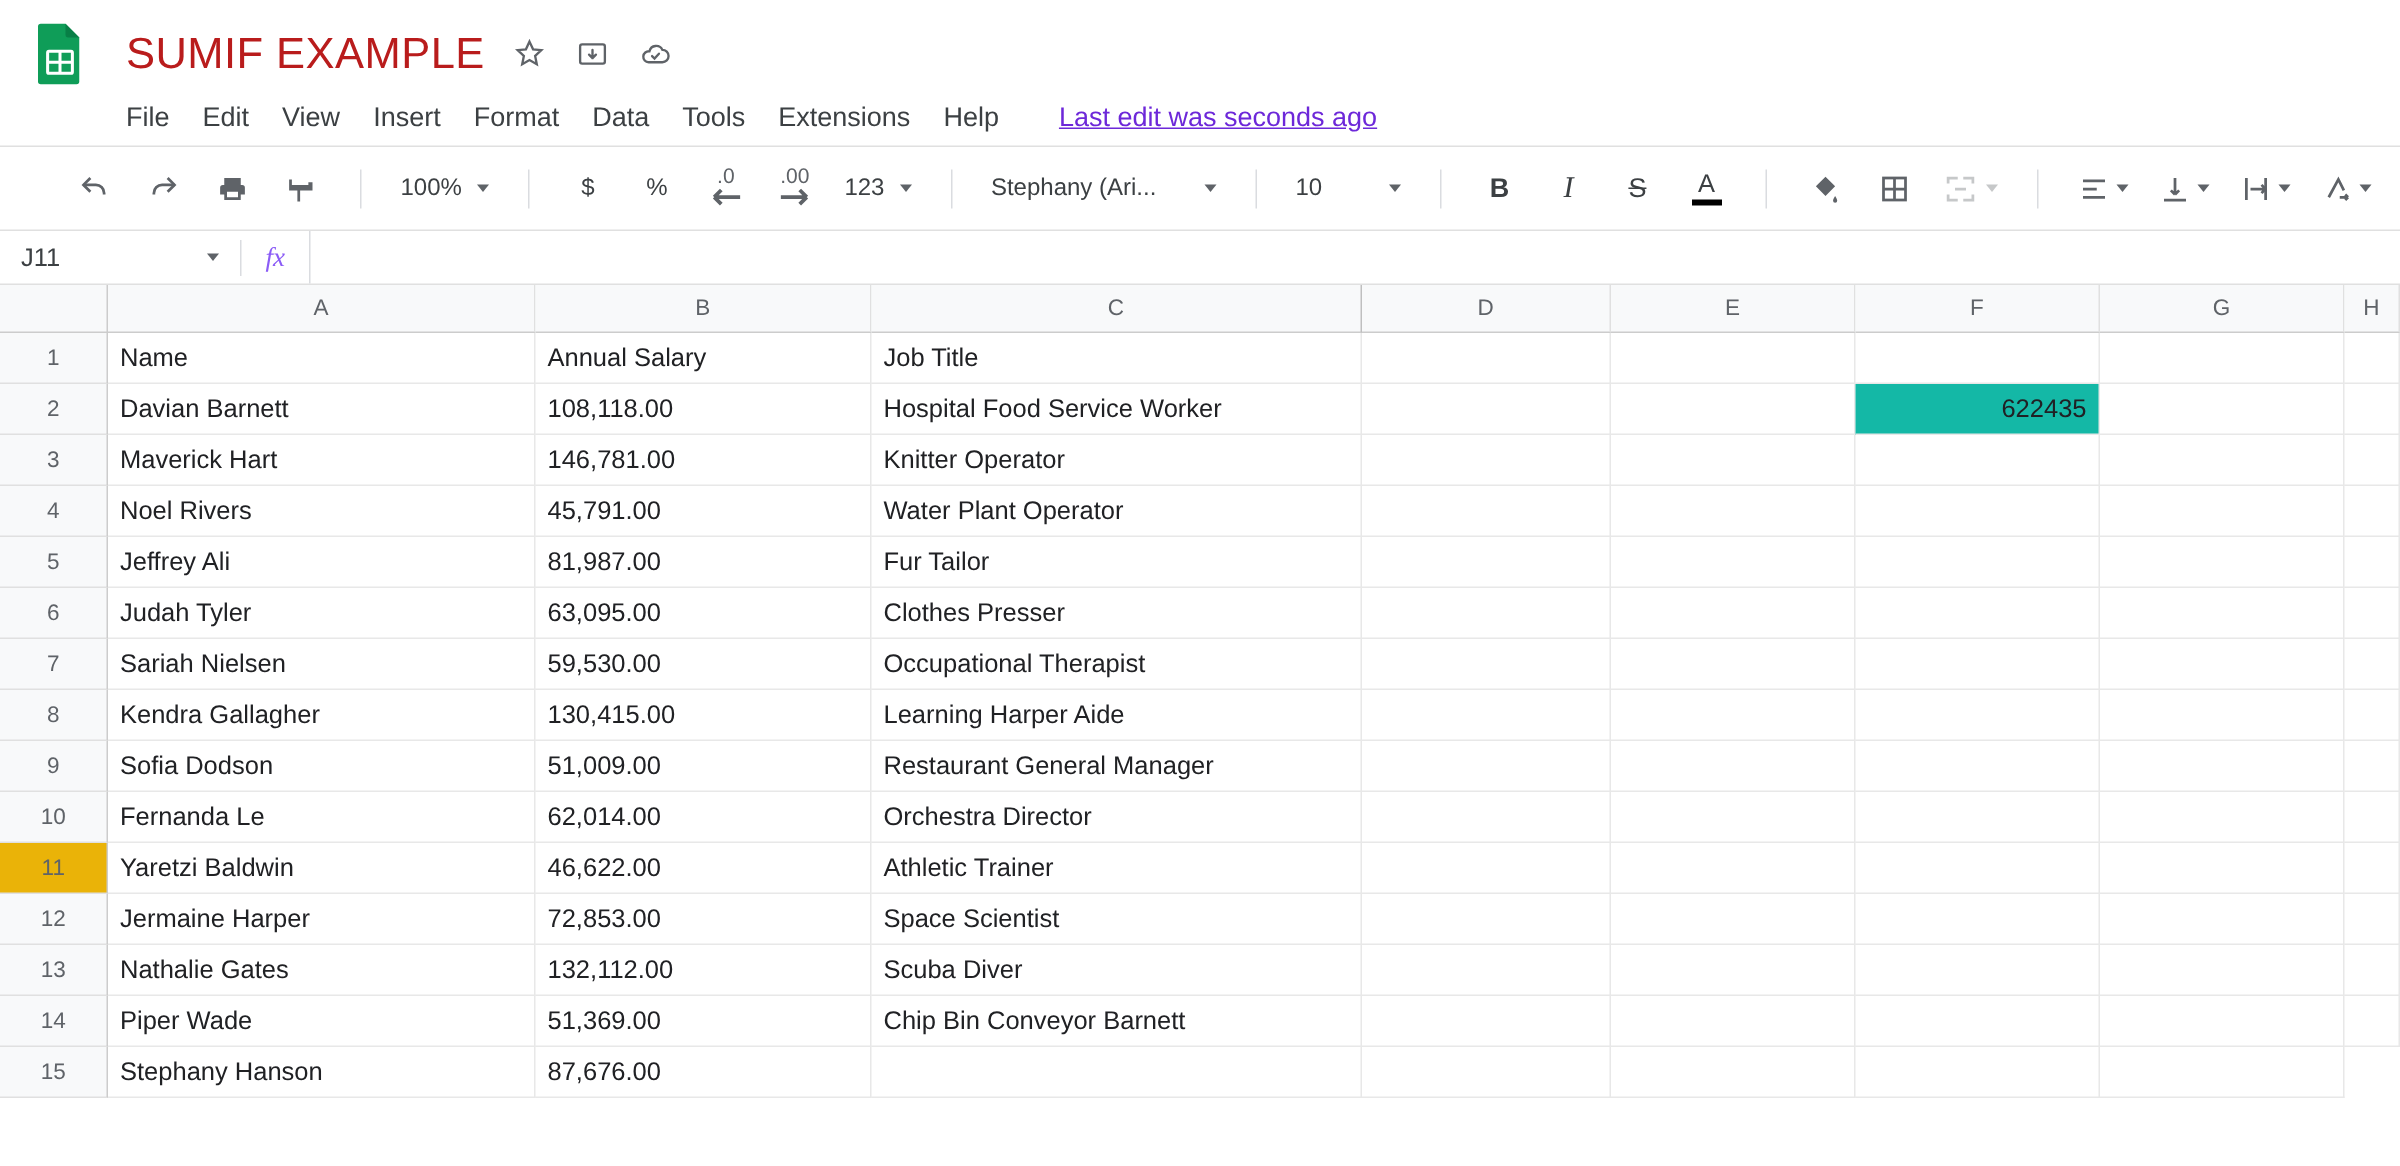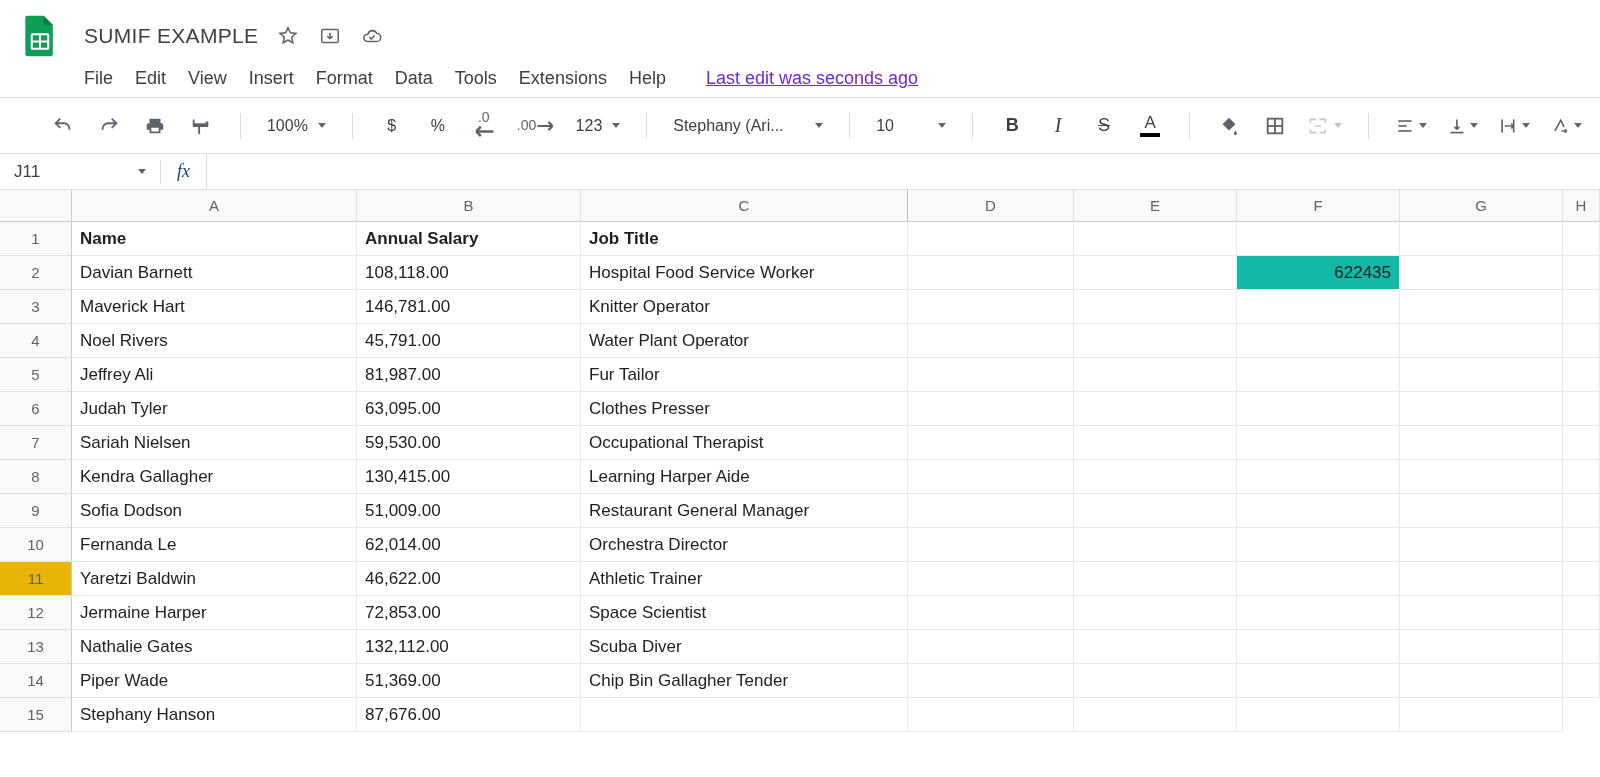--- a/index.html
+++ b/index.html
@@ -5,21 +5,21 @@
   * { box-sizing: border-box; }
   html, body { margin:0; padding:0; font-family: Arial, "Helvetica Neue", sans-serif; font-size:14px; color:#202124; background:#fff; }
   .app { width:1600px; height:777px; overflow:hidden; position:relative; }
 
   
   .titlebar { display:flex; align-items:center; padding:8px 16px 0 16px; height:64px; }
   .doc-logo { width:48px; height:48px; margin-right:20px; display:flex; align-items:center; justify-content:center; }
   .doc-logo svg { width:44px; height:44px; }
   .title-block { display:flex; flex-direction:column; }
   .title-row { display:flex; align-items:center; gap:18px; }
-  .doc-title { font-size:21px; letter-spacing:0.3px; color:#404040; }
+  .doc-title { font-size:29px; letter-spacing:0.3px; color:#b91c1c; }
   .title-icon { color:#5f6368; display:flex; align-items:center; justify-content:center; width:24px; height:24px; }
   .title-icon svg { width:22px; height:22px; }
 
   
   .menubar { display:flex; align-items:flex-start; gap:22px; padding:4px 0 8px 84px; border-bottom:1px solid #e0e0e0; font-size:18px; color:#3c4043;}
   .menu-item { cursor:pointer; }
   .last-edit { color:#6d28d9; text-decoration:underline; margin-left:18px; font-size:18px; }
 
   
   .toolbar { display:flex; align-items:center; gap:20px; padding:10px 18px 10px 50px; border-bottom:1px solid #e0e0e0; color:#5f6368; height:56px; }
@@ -28,34 +28,34 @@
   .tool-sep { width:1px; height:26px; background:#dadce0; margin:0 6px; }
   .tool-text { font-size:16px; color:#3c4043; display:flex; align-items:center; gap:6px; }
   .dropdown-caret { border-top:5px solid #5f6368; border-left:4px solid transparent; border-right:4px solid transparent; width:0; height:0; display:inline-block; margin-left:4px; }
   .disabled { opacity:0.35; }
 
   
   .formulabar { display:flex; align-items:center; border-bottom:1px solid #e0e0e0; height:36px; }
   .name-box { width:160px; padding-left:14px; font-size:17px; color:#3c4043; display:flex; align-items:center; }
   .name-box .dropdown-caret { margin-left:auto; margin-right:14px; }
   .fx-sep { width:1px; height:24px; background:#dadce0; }
-  .fx { font-style:italic; color:#0c4a6e; font-size:18px; padding:0 16px; font-family: "Times New Roman", serif;}
+  .fx { font-style:italic; color:#8b5cf6; font-size:18px; padding:0 16px; font-family: "Times New Roman", serif;}
   .formula-input { flex:1; height:100%; border:none; outline:none; font-size:15px; padding-left:4px; background:transparent; border-left:1px solid #dadce0; }
 
   
   .grid { display:grid; grid-template-columns:72px 285px 224px 327px 166px 163px 163px 163px 37px; font-size:17px; color:#202124; }
   
   .colhdr { background:#f8f9fa; border-right:1px solid #e0e0e0; border-bottom:1px solid #cccccc; text-align:center; color:#5f6368; height:32px; line-height:32px; font-size:15px;}
   .corner { background:#f8f9fa; border-right:1px solid #cccccc; border-bottom:1px solid #cccccc; }
   
   .rowhdr { background:#f8f9fa; border-right:1px solid #cccccc; border-bottom:1px solid #e0e0e0; text-align:center; color:#5f6368; font-size:15px; display:flex; align-items:center; justify-content:center;}
   
   .cell { border-right:1px solid #e8e8e8; border-bottom:1px solid #e8e8e8; padding:4px 8px; height:34px; display:flex; align-items:center; overflow:visible; white-space:nowrap; }
   .cell.nowrap-overflow { z-index:1; }
-  .bold { font-weight:bold; }
+  .bold { font-weight:normal; }
   .right { justify-content:flex-end; }
   .hl { background:#14b8a6; }
   .colhdr.bigsep { border-right:1px solid #bfbfbf; }
   .rowhdr.sel { background:#eab308; }
 
 </style>
 </head>
 <body>
 
 <div class="app">
@@ -137,21 +137,21 @@
       </div>
     <div class="tool-sep"></div>
     <div class="tool-btn tool-text">$</div>
     <div class="tool-btn tool-text">%</div>
     <div class="tool-btn" style="flex-direction:column;line-height:0.8;">
         <span style="font-size:14px;">.0</span>
         <svg width="14" height="8" viewBox="0 0 14 8" stroke="#5f6368" fill="none" stroke-width="1.6">
           <path d="M13 4H2m0 0l3-3M2 4l3 3"></path>
         </svg>
       </div>
-    <div class="tool-btn" style="flex-direction:row;line-height:0.8;">
+    <div class="tool-btn" style="flex-direction:column;line-height:0.8;">
         <span style="font-size:14px;">.00</span>
         <svg width="14" height="8" viewBox="0 0 14 8" stroke="#5f6368" fill="none" stroke-width="1.6">
           <path d="M1 4h11m0 0l-3-3m3 3l-3 3"></path>
         </svg>
       </div>
     <div class="tool-text">
         <span>123</span>
         <span class="dropdown-caret"></span>
       </div>
     <div class="tool-sep"></div>
@@ -372,21 +372,21 @@
     <div class="cell">Scuba Diver</div>
     <div class="cell"></div>
     <div class="cell"></div>
     <div class="cell"></div>
     <div class="cell"></div>
     <div class="cell"></div>
 
     <div class="rowhdr">14</div>
     <div class="cell">Piper Wade</div>
     <div class="cell">51,369.00</div>
-    <div class="cell nowrap-overflow">Chip Bin Gallagher Tender</div>
+    <div class="cell nowrap-overflow">Chip Bin Conveyor Barnett</div>
     <div class="cell"></div>
     <div class="cell"></div>
     <div class="cell"></div>
     <div class="cell"></div>
     <div class="cell"></div>
 
     <div class="rowhdr row15">15</div>
     <div class="cell row15">Stephany Hanson</div>
     <div class="cell row15">87,676.00</div>
     <div class="cell row15"></div>

